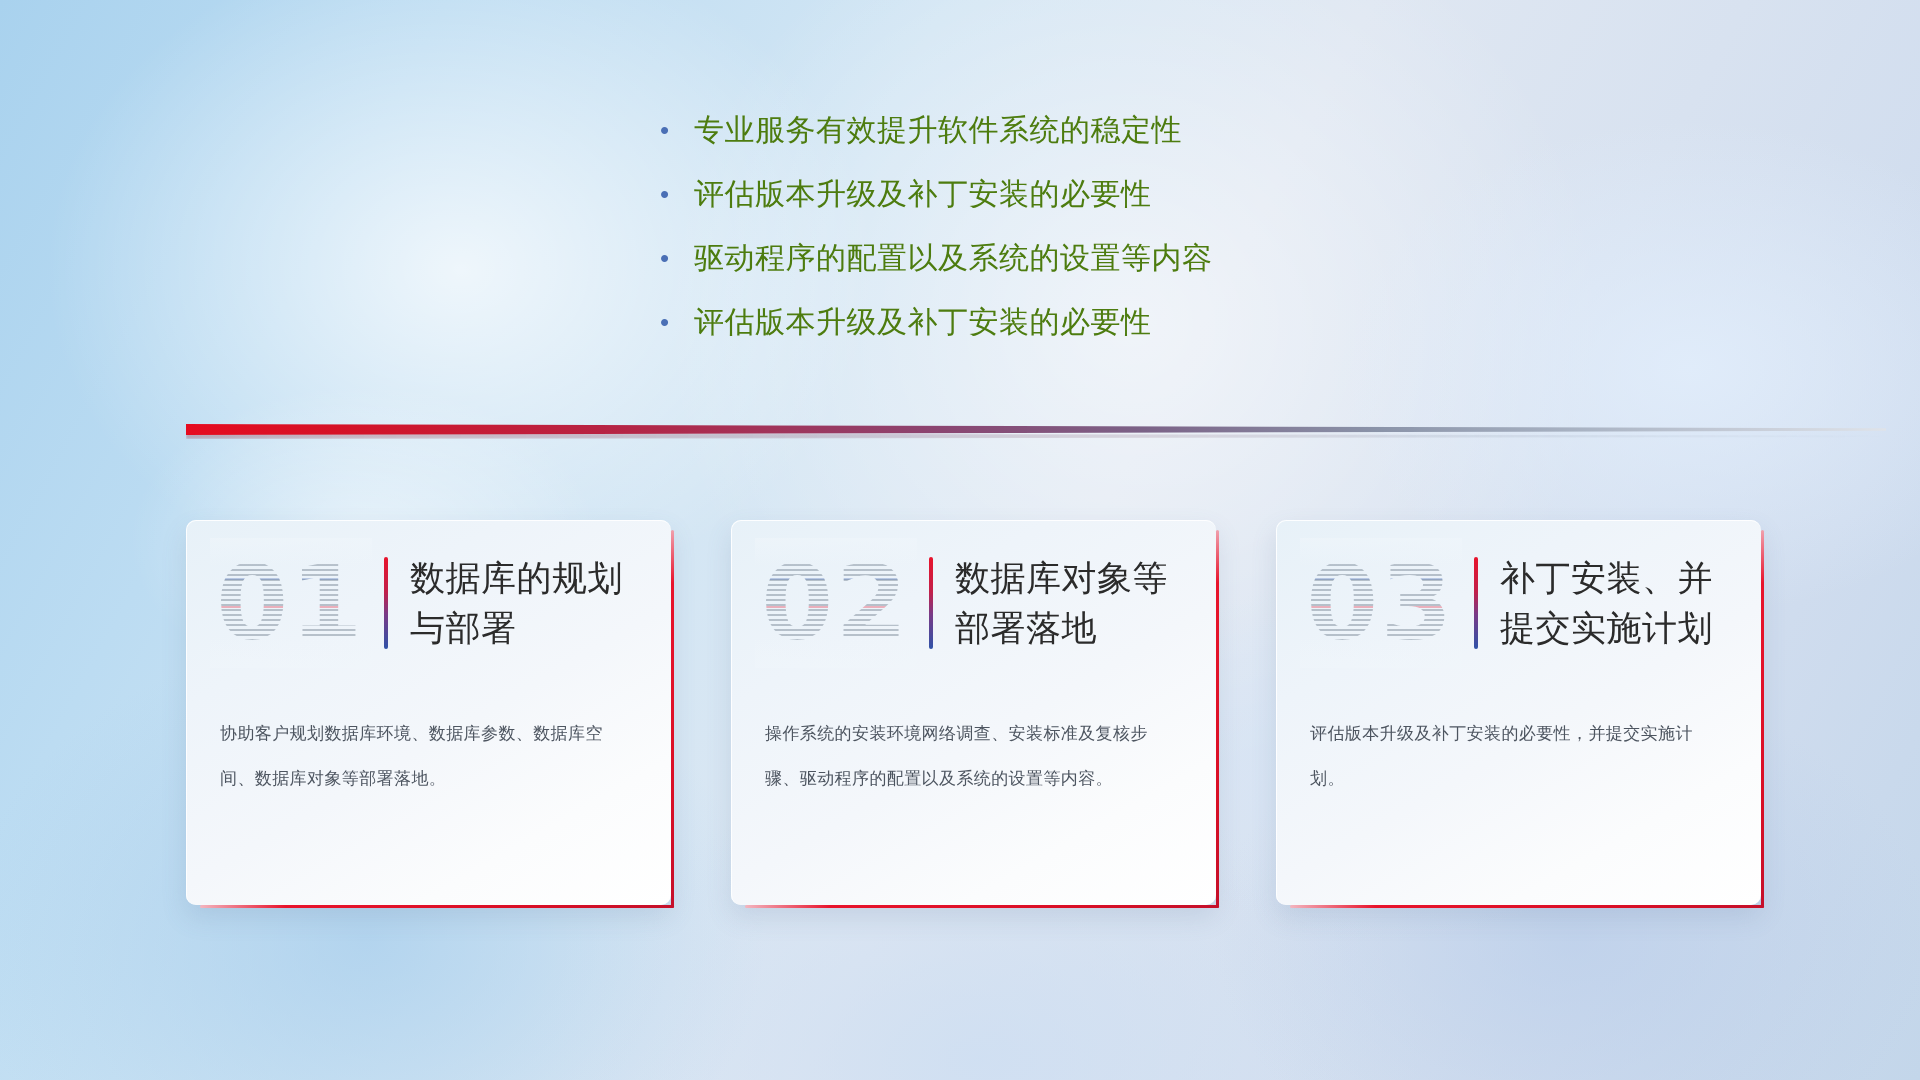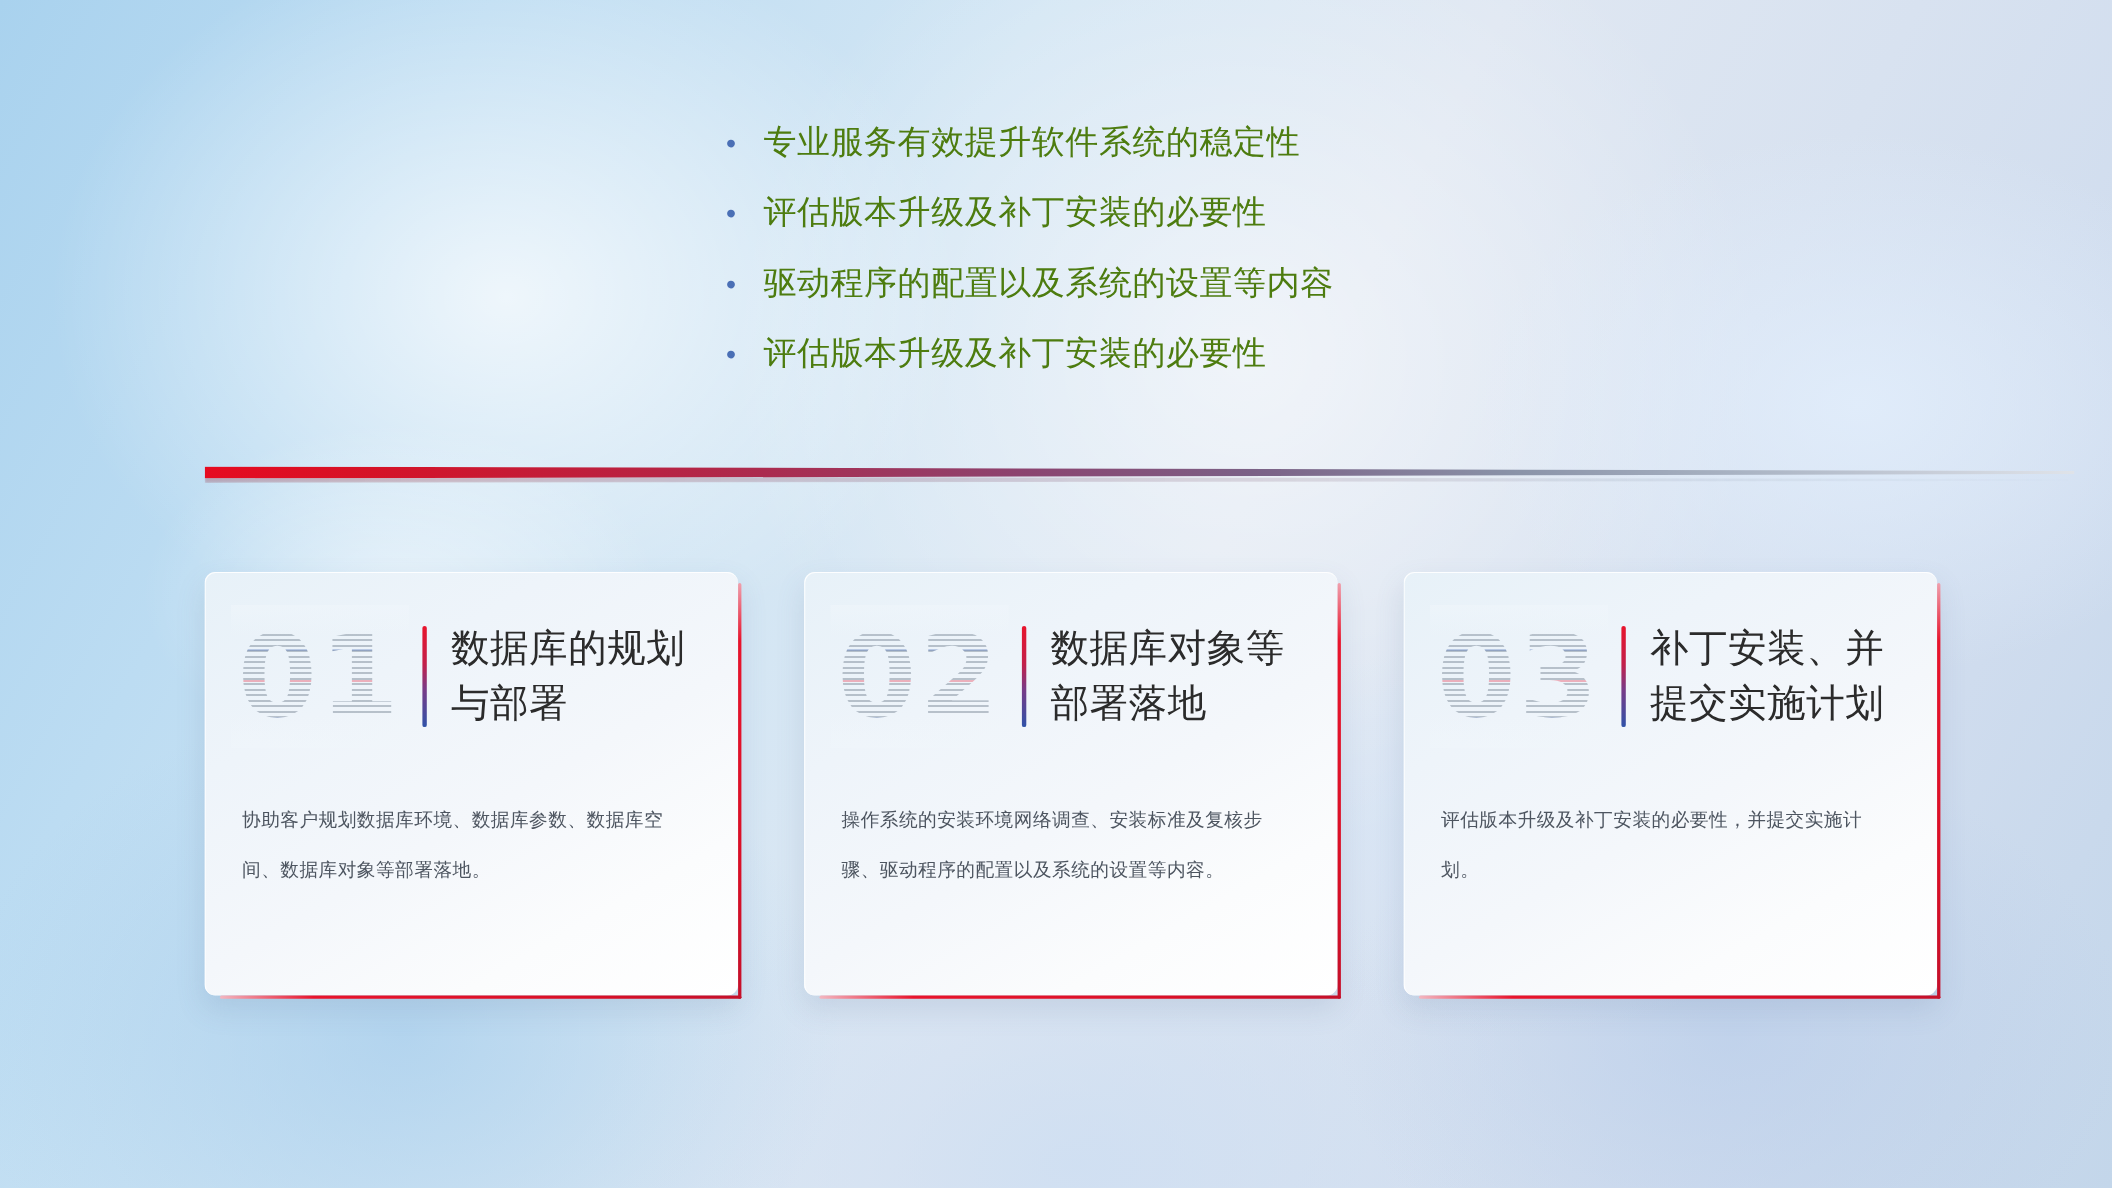--- a/index.html
+++ b/index.html
@@ -113,21 +113,20 @@
     position:absolute;left:14px;right:-3px;bottom:-3px;height:3px;
     background:linear-gradient(90deg,#f3b6c0 0%,#e8142c 18%,#d90f26 70%,#c5102a 100%);
     border-radius:2px;
   }
 
   .card-head{
     position:relative;
     display:flex;align-items:center;
     height:165px;padding:0 28px 0 30px;
     box-sizing:border-box;
-    margin-top:12px;
   }
 
   
   .card-num{
     position:relative;
     width:150px;flex:0 0 150px;
     height:118px;
     margin-right:18px;
   }
   .card-num-text{

